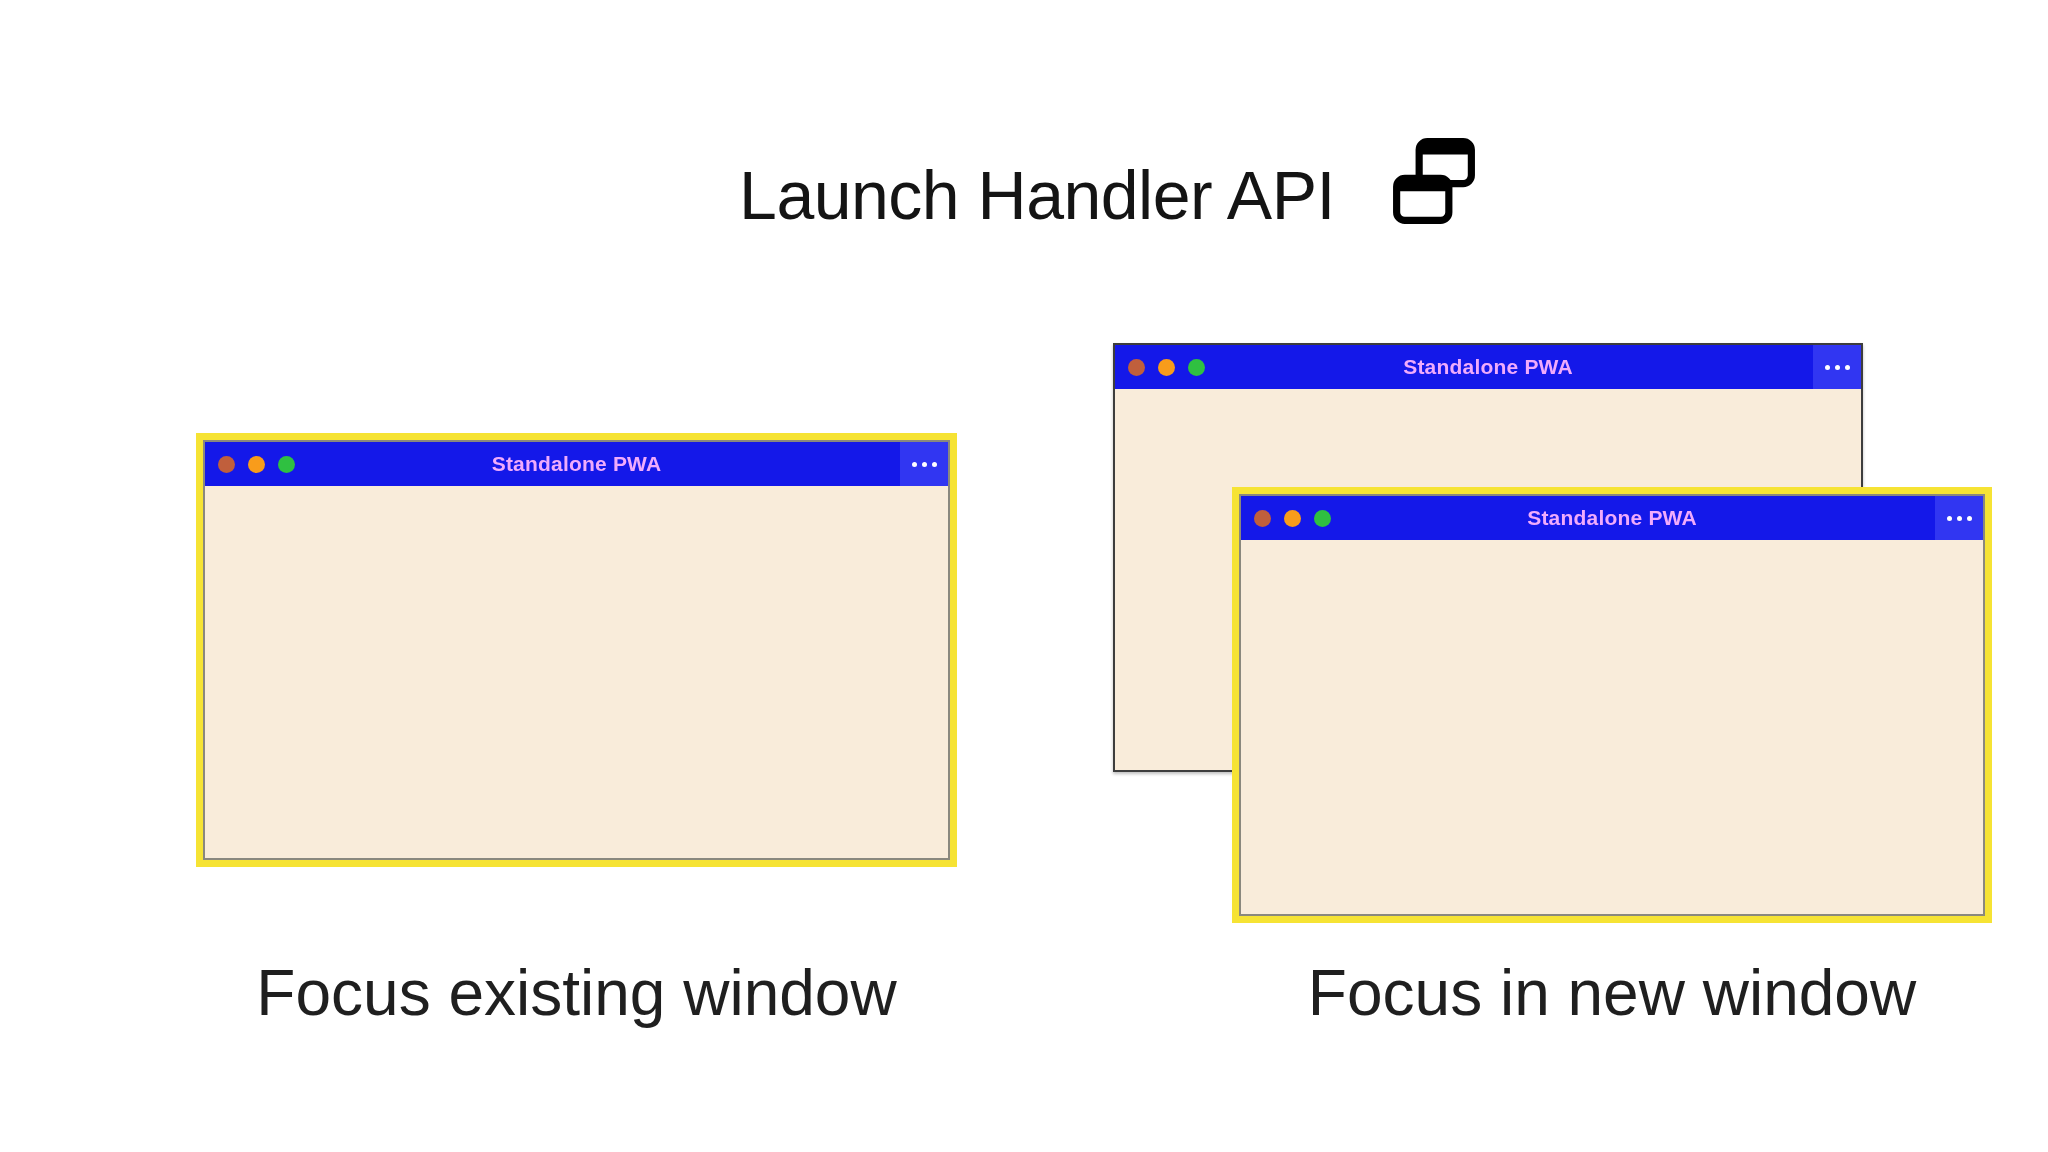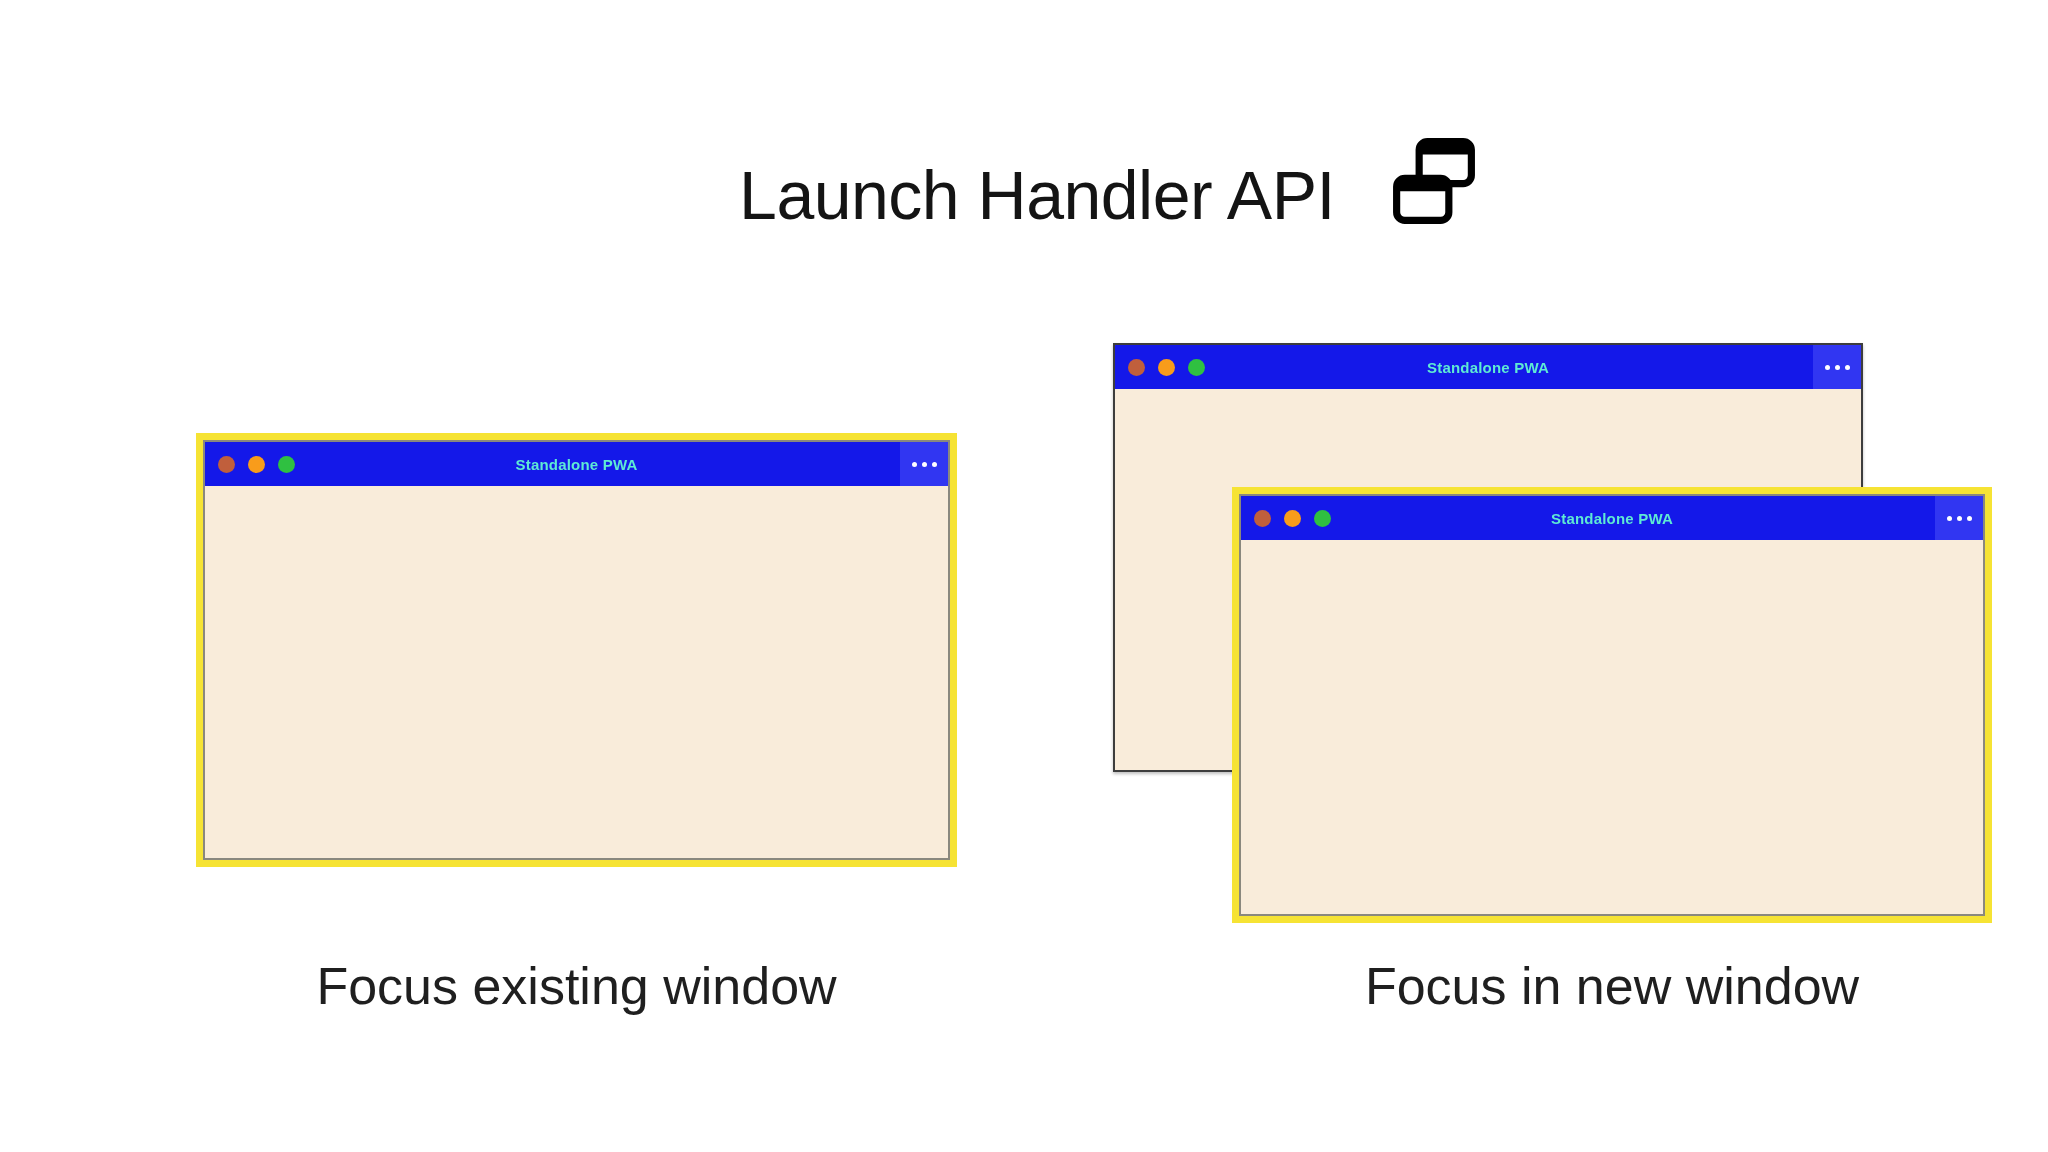--- a/index.html
+++ b/index.html
@@ -49,21 +49,21 @@
     background:#1418e9;
   }
   .titlebar::after { 
     content:"";
     position:absolute; left:36%; right:0; bottom:-4px; height:4px;
     background:rgba(58,54,46,0.78);
   }
   .win-title {
     position:absolute; left:0; right:0; top:0; bottom:0;
     display:flex; align-items:center; justify-content:center;
-    color:#5eead4; font-size:15px; font-weight:bold;
+    color:#f0abfc; font-size:21px; font-weight:bold;
     letter-spacing:0.2px;
   }
   .traffic-lights {
     position:absolute; left:13px; top:0; bottom:0;
     display:flex; align-items:center; gap:13px; z-index:2;
   }
   .dot { width:17px; height:17px; border-radius:50%; }
   .dot-red    { background:#c05f3c; }
   .dot-orange { background:#f89c1b; }
   .dot-green  { background:#2fc041; }
@@ -75,21 +75,21 @@
     z-index:2; cursor:pointer;
   }
   .more-box i { width:5px; height:5px; border-radius:50%; background:#ffffff; }
 
   .win-body { position:absolute; left:0; right:0; top:44px; bottom:0; background:#f9ecda; }
 
   
   .caption {
     position:absolute; top:956px; height:60px;
     display:flex; align-items:flex-start; justify-content:center;
-    font-size:52px; font-weight:400; color:#1f1f1f;
+    font-size:64px; font-weight:400; color:#1f1f1f;
     white-space:nowrap;
   }
   .caption-left  { left:196px;  width:761px; }
   .caption-right { left:1232px; width:760px; }
 </style>
 </head>
 <body>
 
 <div class="stage">
 

